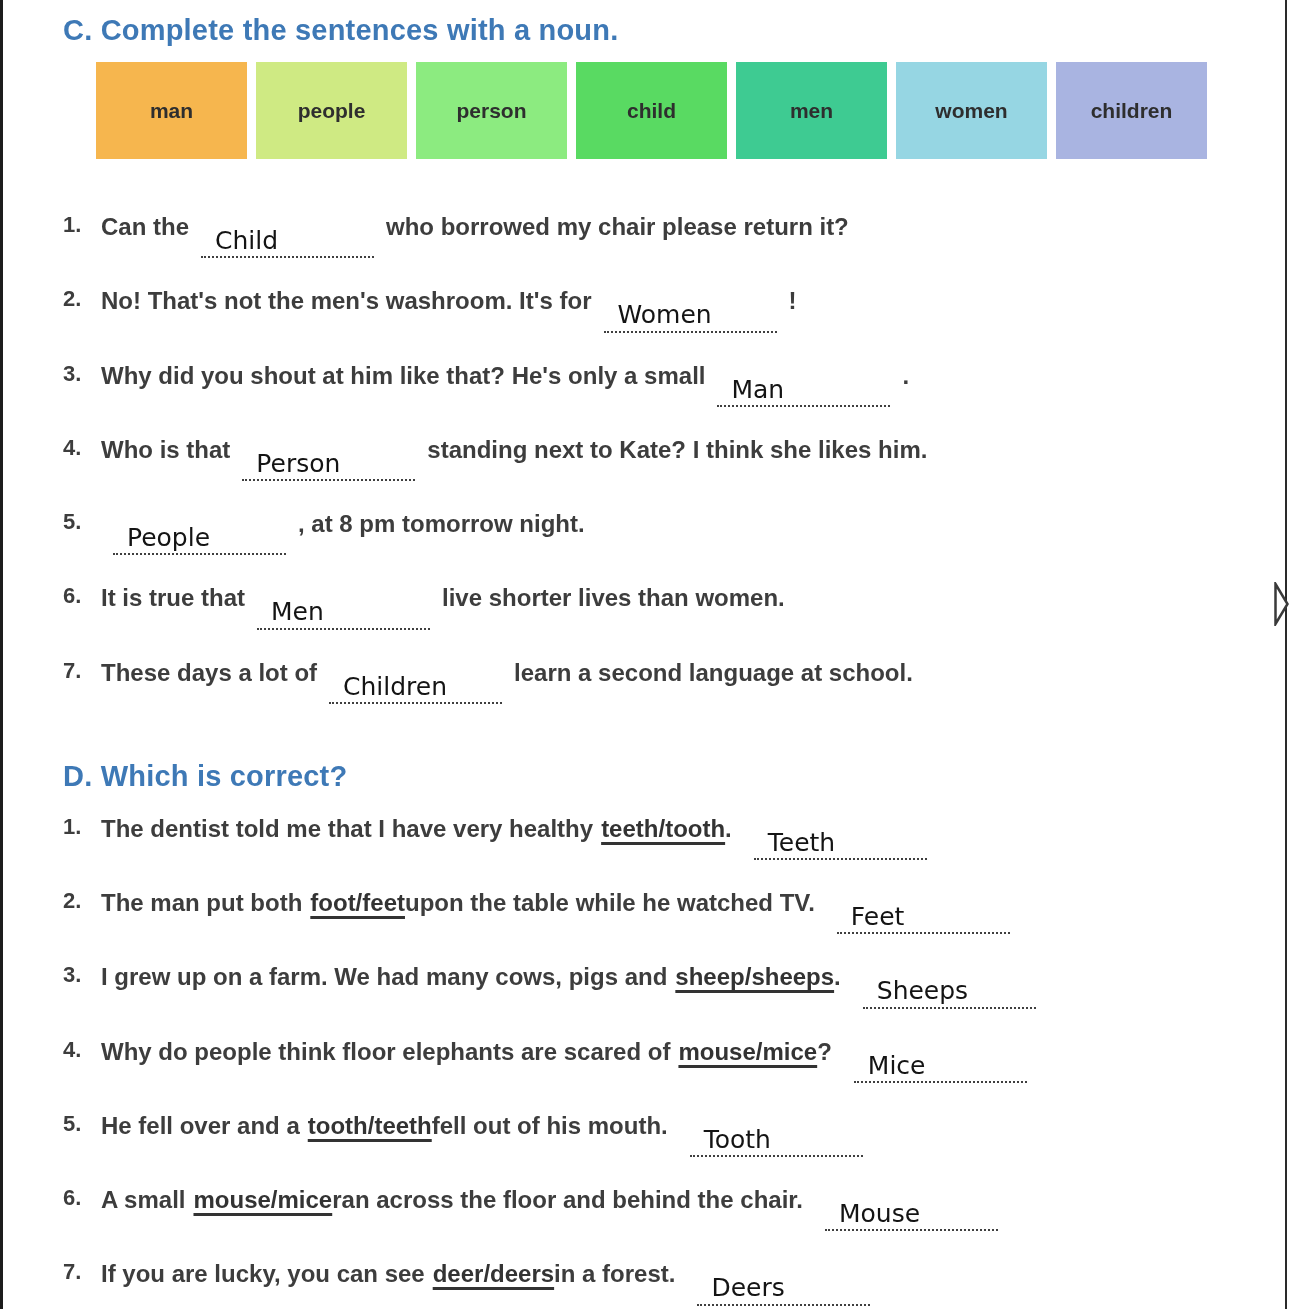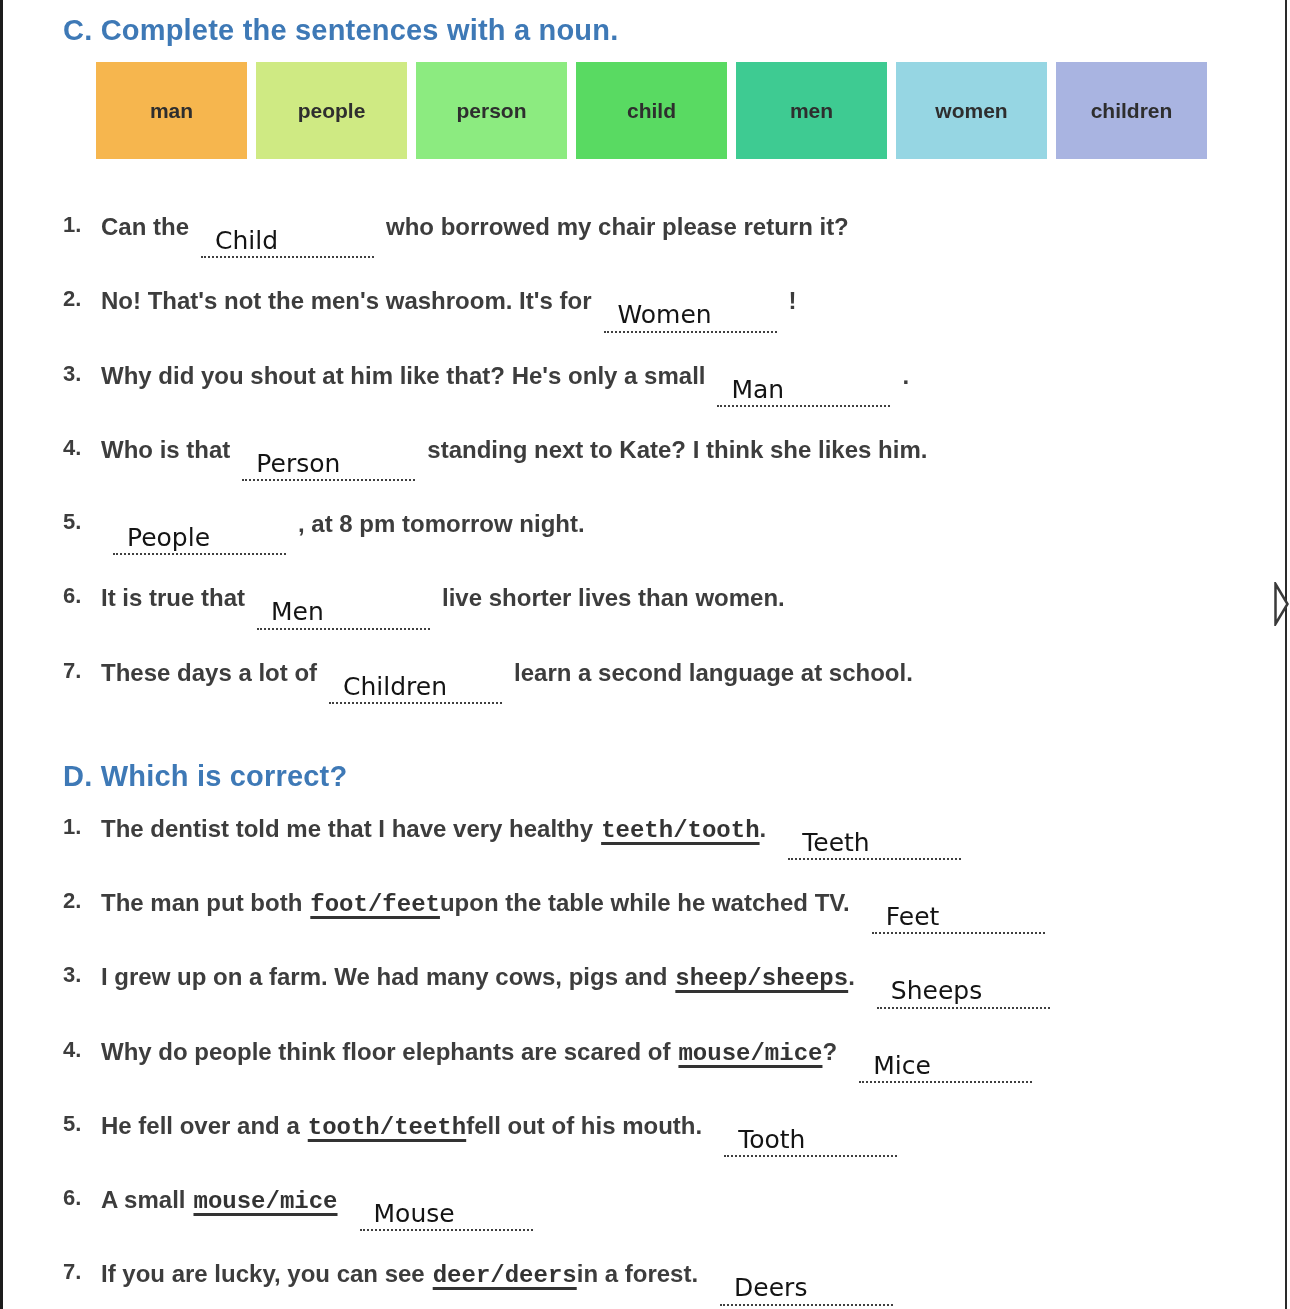--- a/index.html
+++ b/index.html
@@ -72,21 +72,20 @@
     line-height:1.05;
   }
   .blank-d { margin:0 0 0 22px; }
   .choice {
     font-weight:700;
     margin-left:8px;
     text-decoration:underline;
     text-decoration-thickness:2.5px;
     text-underline-offset:5px;
     color:#333333;
-    font-family:Liberation Mono, monospace;
   }
   .d-title { margin-top:70px; }
 
   .cursor-arrow {
     position:absolute;
     right:1px;
     top:582px;
   }
 </style>
 </head>
@@ -215,20 +214,21 @@
       <span>He fell over and a</span>
       <span class="choice">tooth/teeth</span>
       <span> fell out of his mouth.</span>
       <span class="blank blank-d">Tooth</span>
     </div>
 
     <div class="row">
       <span class="row-num">6.</span>
       <span>A small</span>
       <span class="choice">mouse/mice</span>
+      <span> ran across the floor and behind the chair.</span>
       <span class="blank blank-d">Mouse</span>
     </div>
 
     <div class="row">
       <span class="row-num">7.</span>
       <span>If you are lucky, you can see</span>
       <span class="choice">deer/deers</span>
       <span> in a forest.</span>
       <span class="blank blank-d">Deers</span>
     </div>

